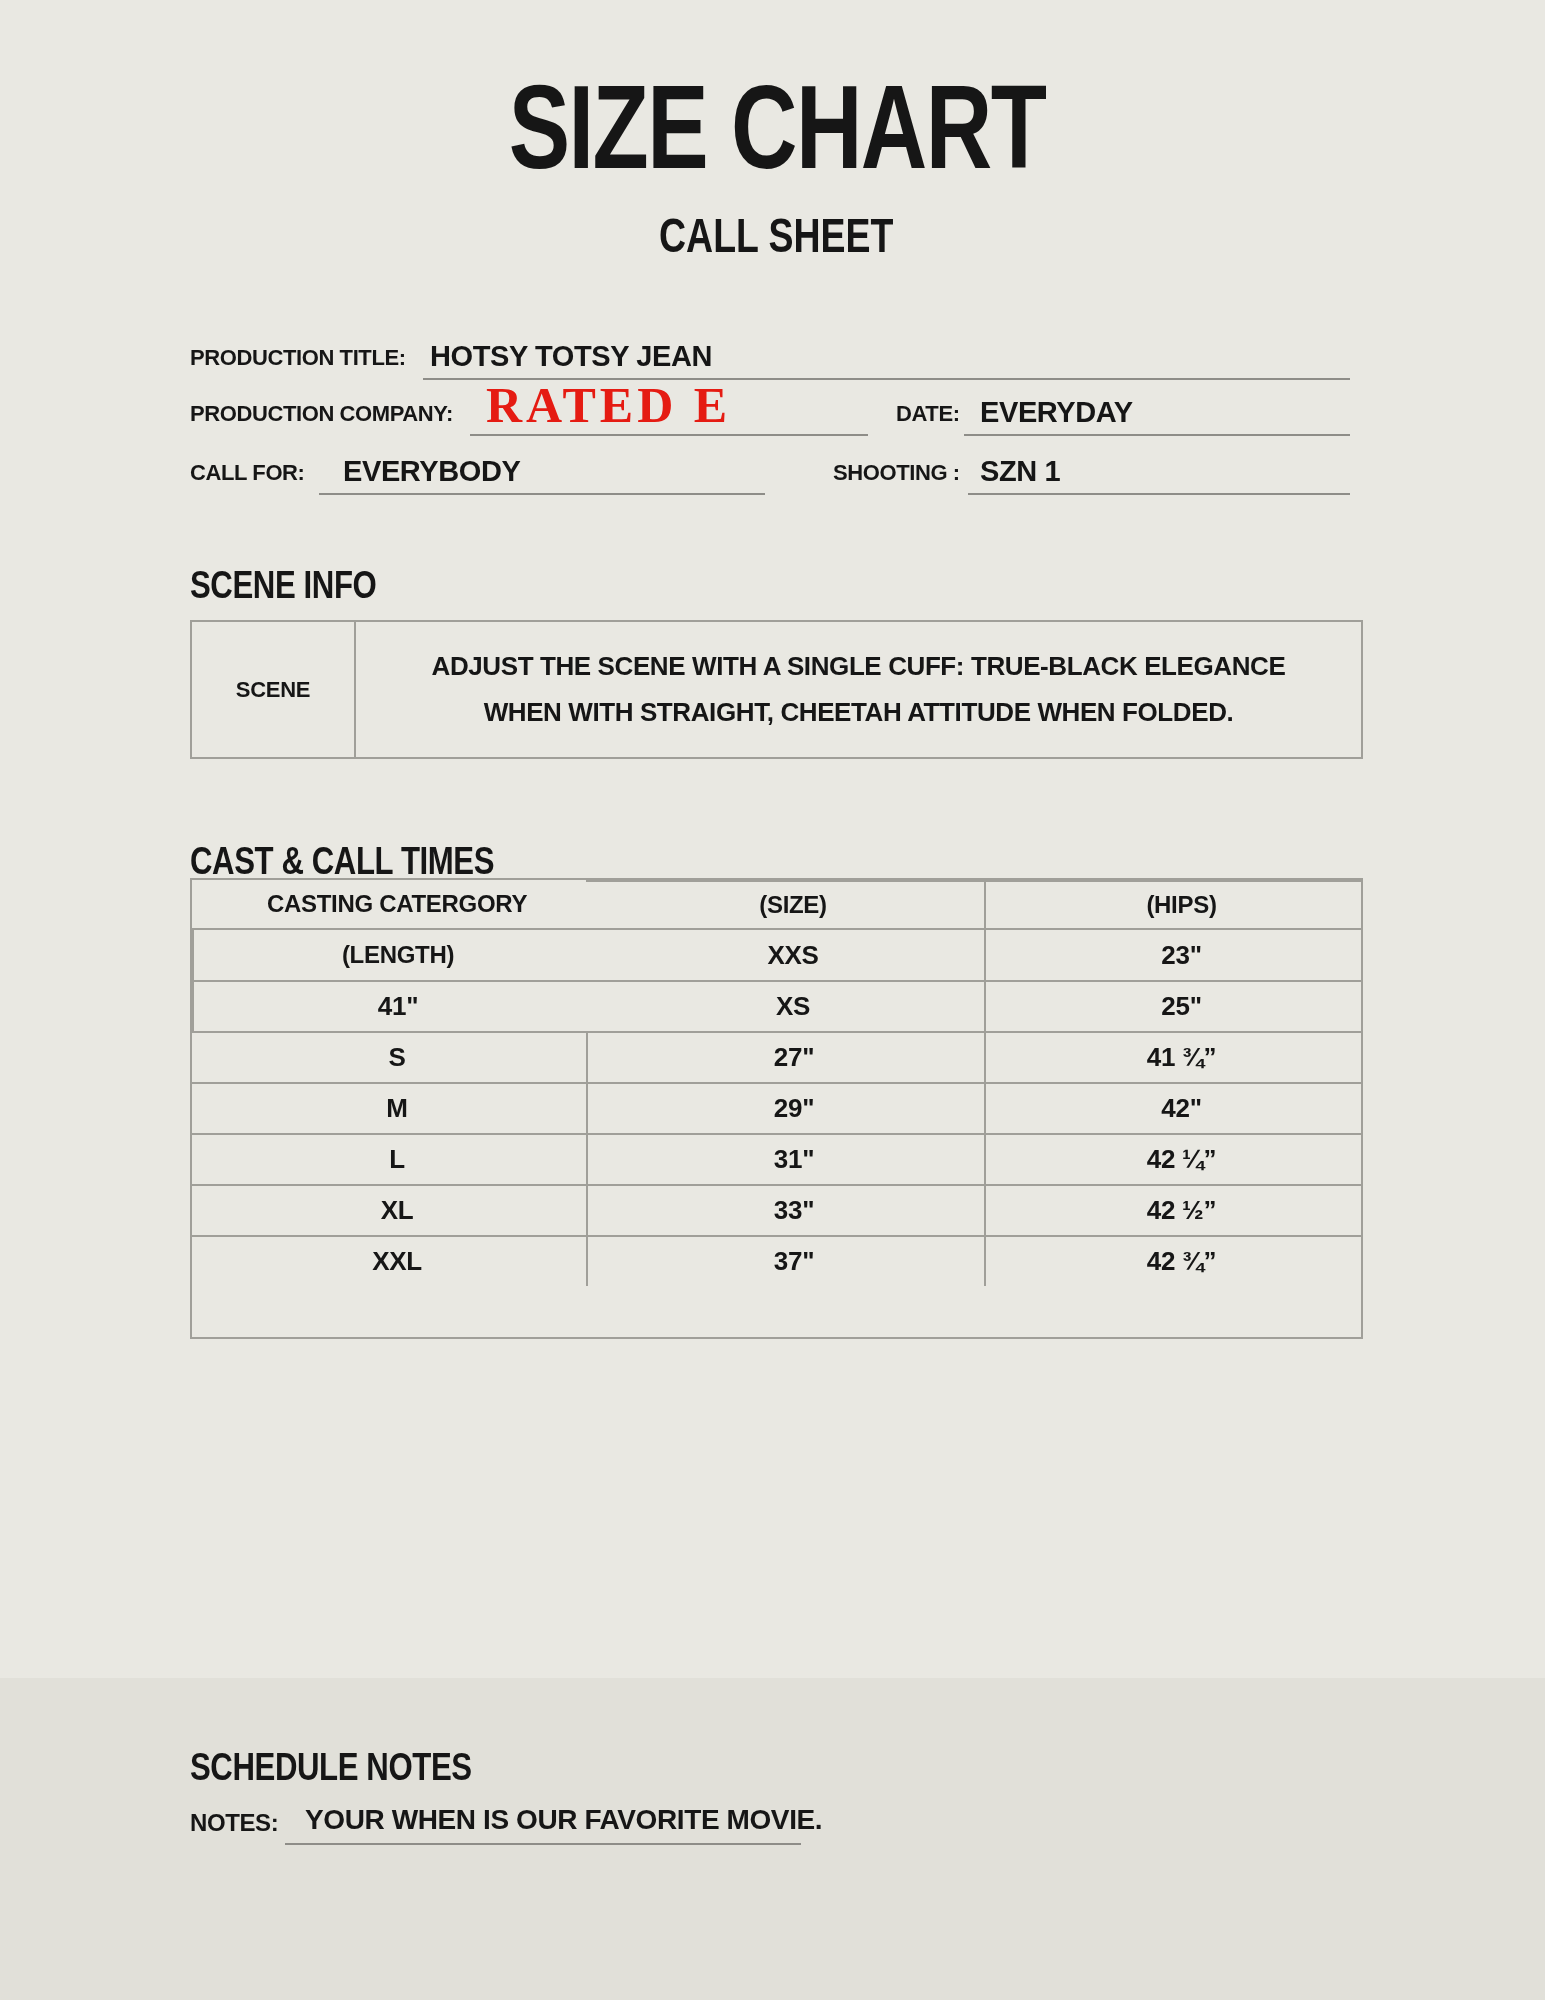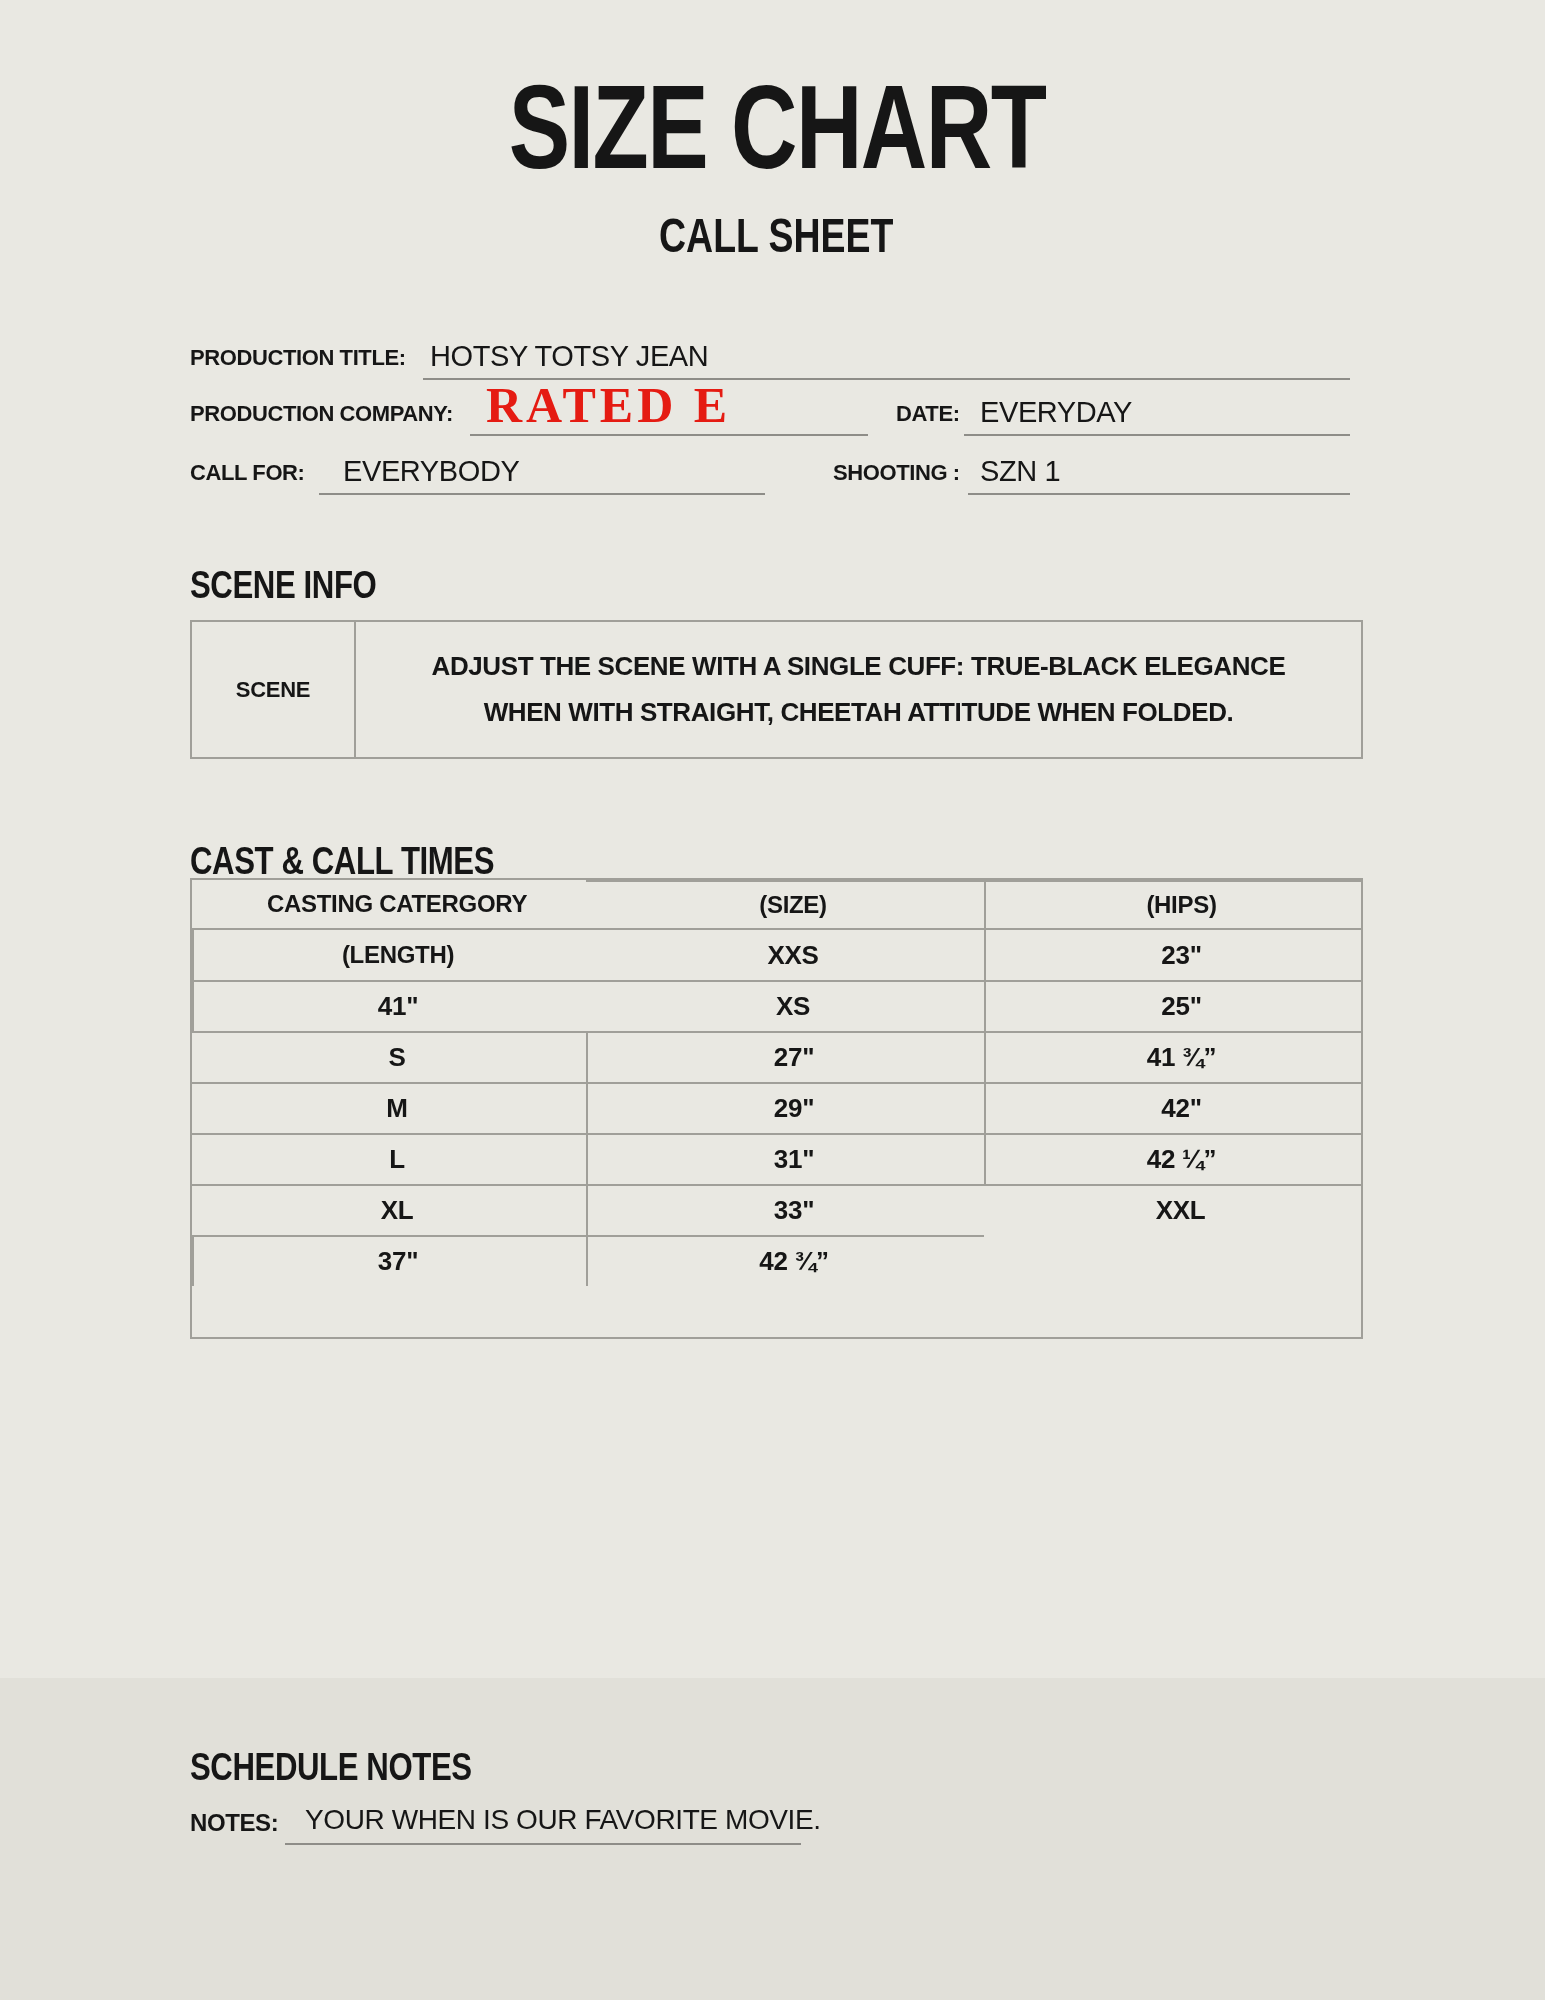--- a/index.html
+++ b/index.html
@@ -23,21 +23,21 @@
   .cond{display:inline-block;transform:scaleX(0.78);transform-origin:50% 50%;white-space:nowrap;}
   .cond-left{display:inline-block;transform:scaleX(0.82);transform-origin:0 50%;white-space:nowrap;}
 
   .page-title{position:absolute;top:66px;left:0;width:100%;text-align:center;
     font-size:118px;font-weight:700;line-height:1.05;letter-spacing:-2px;}
   .page-subtitle{position:absolute;top:208px;left:0;width:100%;text-align:center;
     font-size:48px;font-weight:700;}
 
   .frow{position:absolute;left:0;width:1173px;}
   .frow .lbl{position:absolute;bottom:9px;font-size:22px;font-weight:700;letter-spacing:-0.4px;white-space:nowrap;}
-  .frow .val{position:absolute;bottom:7px;font-size:29px;font-weight:400;letter-spacing:-0.4px;white-space:nowrap;text-align:center;}
+  .frow .val{position:absolute;bottom:7px;font-size:29px;font-weight:700;letter-spacing:-0.4px;white-space:nowrap;text-align:center;}
   .frow .rule{position:absolute;bottom:0;height:0;border-bottom:2px solid var(--underline);}
   .val-red{
     position:absolute;bottom:2px;font-family:"Liberation Serif","DejaVu Serif",serif;
     font-size:50px;font-weight:700;color:var(--red);letter-spacing:4px;white-space:nowrap;
   }
 
   #row1{top:334px;height:46px;}
   #row1 .lbl{left:0;}
   #row1 .val{left:240px;}
   #row1 .rule{left:233px;width:927px;}
@@ -175,20 +175,21 @@
       <div class="cell data first-col">M</div>
       <div class="cell data">29"</div>
       <div class="cell data">42"</div>
 
       <div class="cell data first-col">L</div>
       <div class="cell data">31"</div>
       <div class="cell data">42 ¼”</div>
 
       <div class="cell data first-col">XL</div>
       <div class="cell data">33"</div>
+      <div class="cell data">42 ½”</div>
 
       <div class="cell data first-col">XXL</div>
       <div class="cell data">37"</div>
       <div class="cell data">42 ¾”</div>
     </div>
 
     <div class="section-heading" id="schedule-heading">
       <span class="cond-left">SCHEDULE NOTES</span>
     </div>
 

